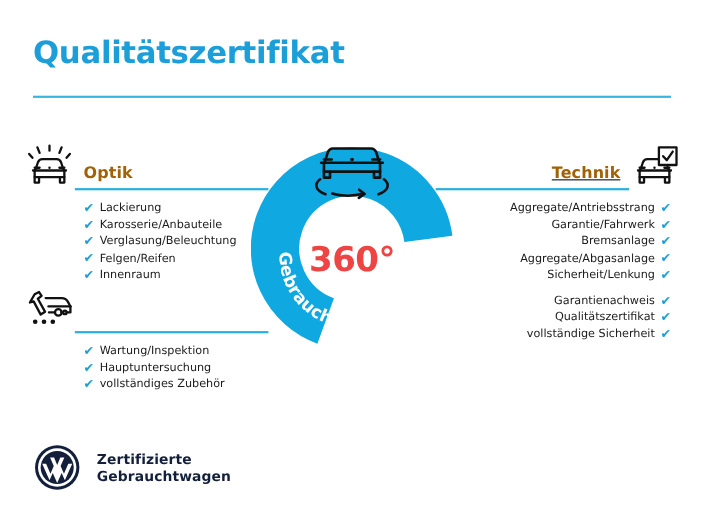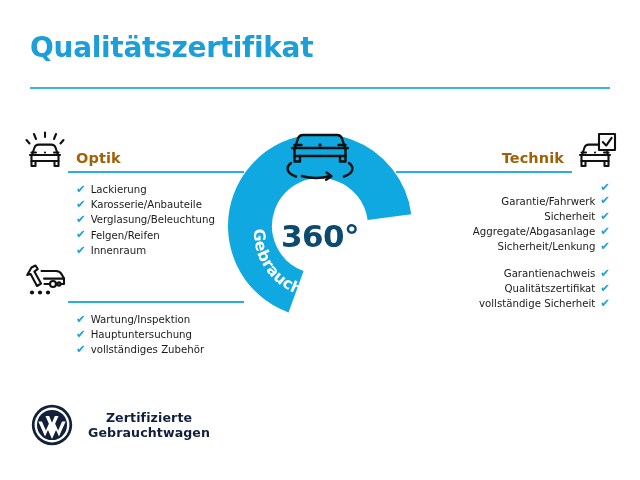--- a/index.html
+++ b/index.html
@@ -43,21 +43,21 @@
   .sec-optik    { left: 22px;  top: 128px; width: 222px; }
   .sec-wartung  { left: 22px;  top: 258px; width: 222px; }
   .sec-technik  { left: 396px; top: 128px; width: 222px; }
   .sec-garantie { left: 396px; top: 258px; width: 222px; }
 
   .sec-head {
     display: flex;
     align-items: flex-end;
     height: 46px;
   }
-  .sec-right .sec-head { flex-direction: row-reverse; }
+  .sec-right .sec-head { flex-direction: row-reverse; text-decoration: underline; }
 
   .sec-icon {
     width: 46px;
     height: 44px;
     flex: 0 0 46px;
     display: flex;
     align-items: center;
     justify-content: center;
   }
   .sec-title-wrap {
@@ -118,41 +118,40 @@
   }
   .badge svg { display: block; }
   .badge-deg {
     position: absolute;
     left: 0;
     top: 96px;
     width: 184px;
     text-align: center;
     font-size: 31px;
     font-weight: bold;
-    color: #0c4a6e;
+    color: #ef4444;
     letter-spacing: -0.5px;
   }
 
   
   .footer {
     position: absolute;
     left: 30px;
     top: 403px;
     display: flex;
     align-items: center;
   }
   .vw-logo { width: 44px; height: 44px; flex: 0 0 44px; }
   .footer-text {
     margin-left: 14px;
     font-size: 12.6px;
     font-weight: bold;
     line-height: 15.5px;
     color: #13203C;
     letter-spacing: 0.1px;
-    text-align: center;
   }
 </style>
 </head>
 <body>
 
 <div class="page-title">Qualitätszertifikat</div>
 <div class="header-rule"></div>
 
 <div class="section sec-optik sec-left">
   <div class="sec-head">
@@ -257,28 +256,29 @@
       </svg>
     </div>
     <div class="sec-title-wrap">
       <div class="sec-title">Technik</div>
       <div class="sec-underline"></div>
     </div>
   </div>
   <ul class="sec-list">
     <li>
         <span class="tick">✔</span>
+        <span>Aggregate/Antriebsstrang</span>
       </li>
     <li>
         <span class="tick">✔</span>
         <span>Garantie/Fahrwerk</span>
       </li>
     <li>
         <span class="tick">✔</span>
-        <span>Sicherheit</span>
+        <span>Bremsanlage</span>
       </li>
     <li>
         <span class="tick">✔</span>
         <span>Aggregate/Abgasanlage</span>
       </li>
     <li>
         <span class="tick">✔</span>
         <span>Sicherheit/Lenkung</span>
       </li>
   </ul>

